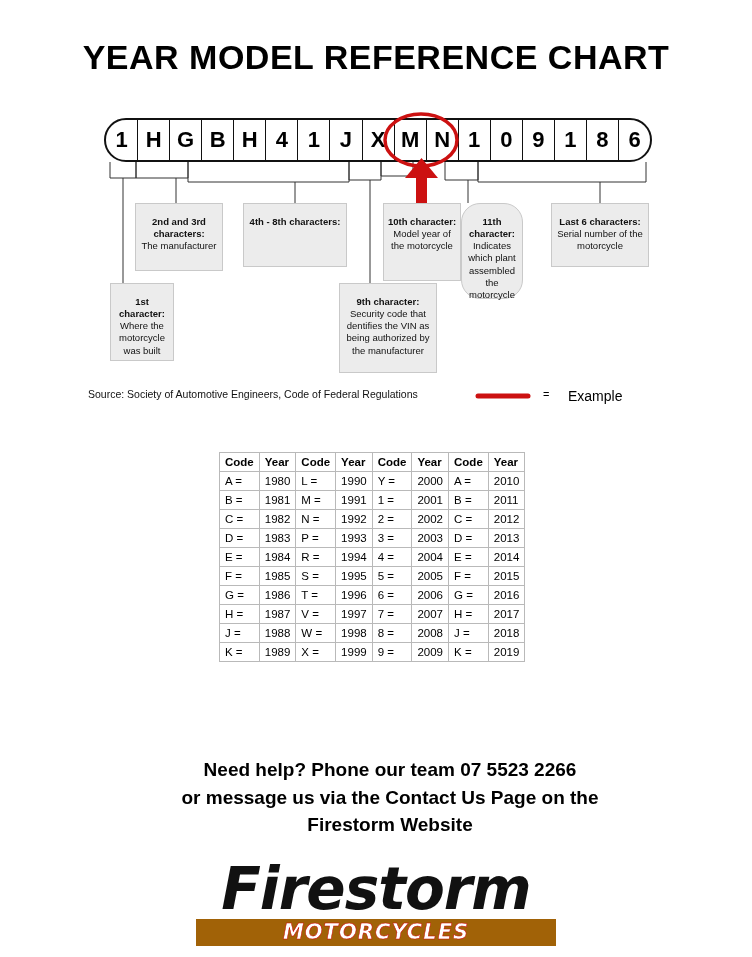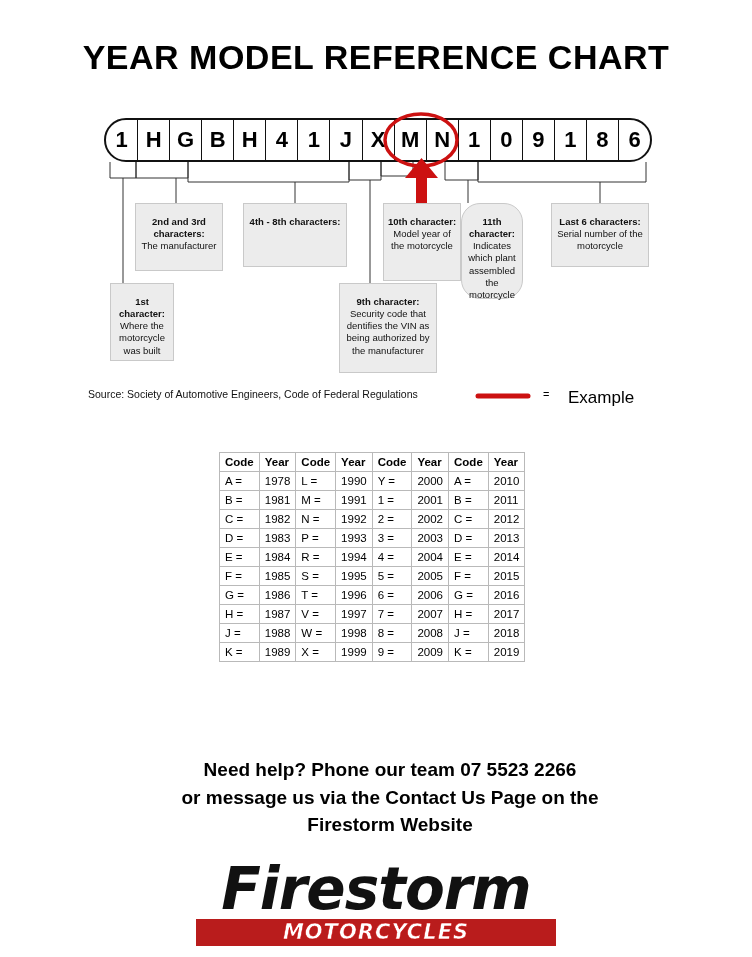--- a/index.html
+++ b/index.html
@@ -99,21 +99,21 @@
   #legend-equals {
     position: absolute;
     left: 543px;
     top: 388px;
     font-size: 11px;
   }
   #legend-label {
     position: absolute;
     left: 568px;
     top: 388px;
-    font-size: 17px;
+    font-size: 14px;
   }
 
   
   #year-table-wrap {
     position: absolute;
     left: 219px;
     top: 452px;
   }
   table.ytab {
     border-collapse: collapse;
@@ -162,21 +162,21 @@
     text-align: center;
     line-height: 1;
   }
   #logo-sub {
     font-family: "DejaVu Sans", sans-serif;
     font-weight: bold;
     font-style: italic;
     font-size: 21px;
     letter-spacing: 1px;
     color: #ffffff;
-    background: #b91c1c;
+    background: #a16207;
     text-align: center;
     margin-top: 1px;
     padding: 1px 0 2px 0;
     -webkit-text-stroke: 0.5px #cc0000;
   }
 </style>
 </head>
 <body>
 
 <div id="title">YEAR MODEL REFERENCE CHART</div>
@@ -287,21 +287,21 @@
         <th>Year</th>
         <th>Code</th>
         <th>Year</th>
         <th>Code</th>
         <th>Year</th>
       </tr>
     </thead>
     <tbody>
       <tr>
         <td>A =</td>
-        <td class="year">1978</td>
+        <td class="year">1980</td>
         <td>L =</td>
         <td class="year">1990</td>
         <td>Y =</td>
         <td class="year">2000</td>
         <td>A =</td>
         <td class="year">2010</td>
       </tr>
       <tr>
         <td>B =</td>
         <td class="year">1981</td>

